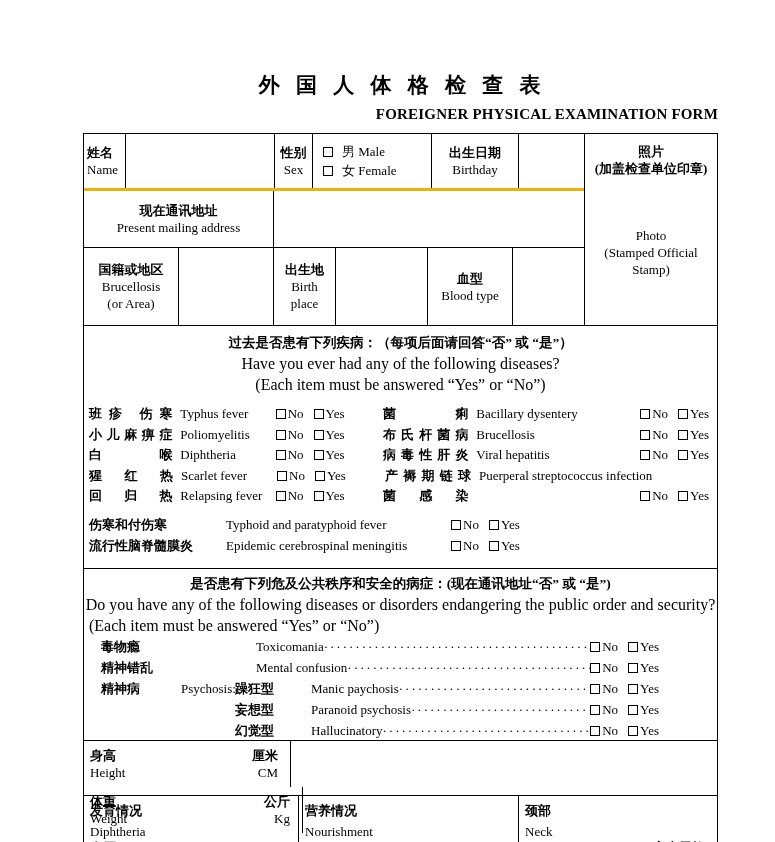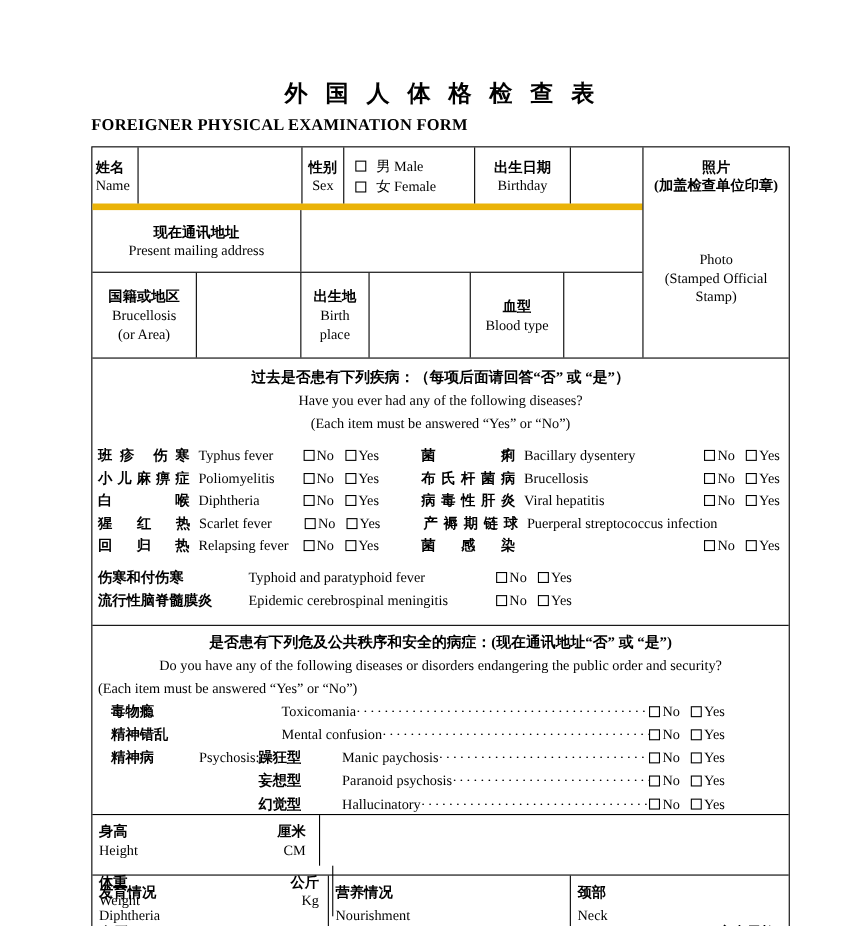--- a/index.html
+++ b/index.html
@@ -7,30 +7,30 @@
   .page {
     position:relative; width:775px; height:842px; background:#ffffff;
     overflow:hidden; color:#000;
     font-family:"Liberation Serif","DejaVu Serif",serif;
     font-size:13px;
   }
   .content { position:absolute; left:83px; top:72px; width:635px; }
 
   
   .title-cn { text-align:center; font-size:21px; font-weight:bold; line-height:26px; letter-spacing:2px; word-spacing:7px; }
-  .title-en { text-align:left; font-size:15px; font-weight:bold; line-height:20px; margin-top:6px; letter-spacing:0.2px; }
+  .title-en { text-align:right; font-size:15px; font-weight:bold; line-height:20px; margin-top:6px; letter-spacing:0.2px; }
 
   
   .form-table { margin-top:9px; border:1px solid #000; width:635px; }
 
   
   .top-block { display:flex; border-bottom:1px solid #000; }
   .top-left { width:500px; }
   .trow { display:flex; }
-  .r1 { height:57px; border-bottom:6px solid #eab308; }
+  .r1 { height:57px; border-bottom:3px solid #eab308; }
   .r2 { height:57px; border-bottom:1px solid #000; }
   .r3 { height:77px; }
   .cell { border-right:1px solid #000; display:flex; flex-direction:column; justify-content:center; }
   .cell.last { border-right:none; }
   .cn { font-weight:bold; line-height:17px; }
   .en { line-height:17px; }
   .lab-left { padding-left:3px; }
   .lab-center { text-align:center; }
   .sex-opts { padding-left:10px; justify-content:center; }
   .sex-opt { line-height:19px; white-space:nowrap; }
@@ -43,21 +43,21 @@
   .cb { display:inline-block; width:10px; height:10px; border:1px solid #000; vertical-align:-1px; background:#fff; }
 
   
   .checks { white-space:nowrap; }
   .checks .cb { margin-right:2px; }
   .pair2 { margin-left:10px; }
 
   
   .sec1 { height:242px; padding-top:6px; }
   .sec-head-cn { text-align:center; font-weight:bold; font-size:13.5px; line-height:21px; }
-  .sec-head-en { text-align:center; font-size:13px; line-height:21px; }
+  .sec-head-en { text-align:center; font-size:16px; line-height:21px; }
   .disease-grid { margin-top:9px; padding-left:5px; }
   .dg-row { display:flex; line-height:20.5px; }
   .cn-just { text-align:justify; text-align-last:justify; }
   .dg-c1 { width:84px; font-weight:bold; }
   .dg-g1 { width:8px; }
   .dg-c2 { width:96px; }
   .dg-c3 { width:108px; }
   .dg-c4 { width:86px; font-weight:bold; }
   .dg-g2 { width:8px; }
   .dg-c5 { width:165px; }

